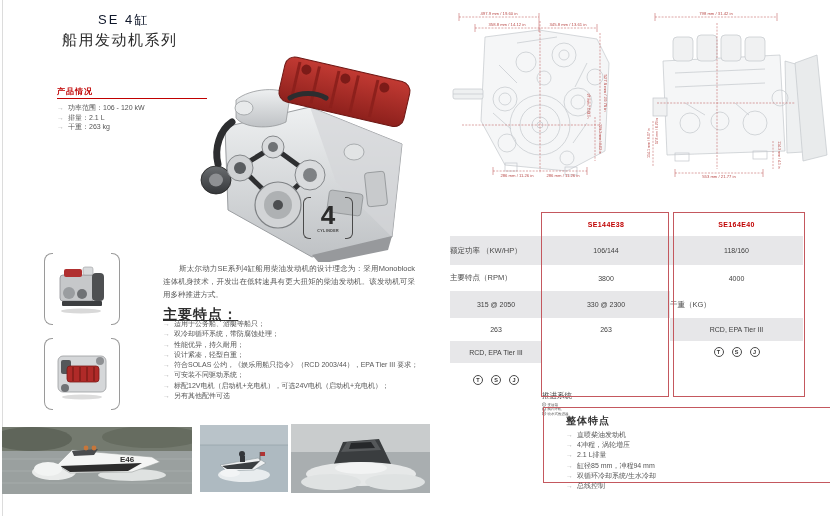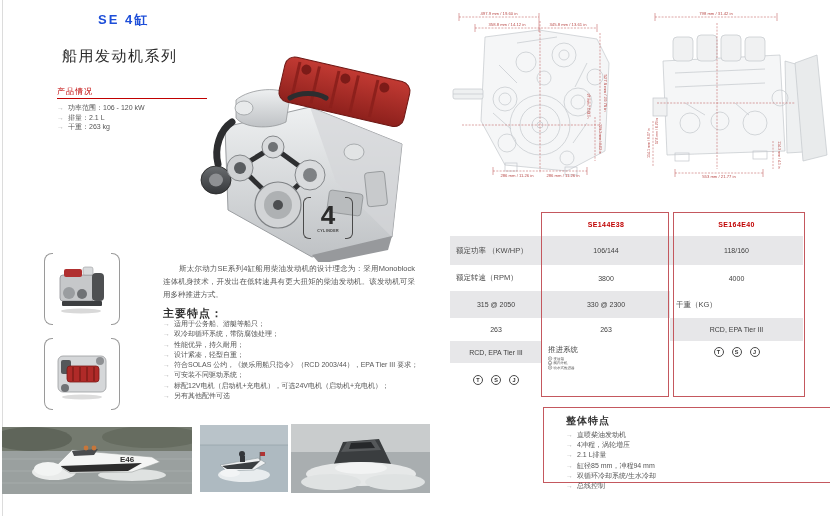--- a/index.html
+++ b/index.html
@@ -1,35 +1,35 @@
 <!DOCTYPE html>
 <html><head>
 <meta charset="utf-8">
 <style>
   html,body{margin:0;padding:0;background:#ffffff;}
   body{font-family:"Liberation Sans","DejaVu Sans",sans-serif;color:#3f3f3f;}
   #page{position:relative;width:830px;height:516px;background:#fff;overflow:hidden;}
   .abs{position:absolute;}
 
   
-  .title1{left:98px;top:11px;font-size:13px;font-weight:bold;color:#1d4ed8;letter-spacing:2px;}
-  .title2{left:62px;top:31px;font-size:15px;color:#2b2b2b;letter-spacing:1.5px;margin-top:16px;}
-
-  
-  .ov-label{left:57px;top:86px;font-size:8px;font-weight:normal;color:#c00000;letter-spacing:1px;}
+  .title1{left:98px;top:11px;font-size:13px;font-weight:normal;color:#0f172a;letter-spacing:2px;}
+  .title2{left:62px;top:31px;font-size:15px;color:#2b2b2b;letter-spacing:1.5px;}
+
+  
+  .ov-label{left:57px;top:86px;font-size:8px;font-weight:bold;color:#c00000;letter-spacing:1px;}
   .ov-line{left:57px;top:98px;width:150px;height:1px;background:#c00000;}
   .ov-items{left:57px;top:103px;width:170px;}
   .b-item{display:flex;align-items:flex-start;font-size:7px;color:#555;line-height:9.5px;}
   .b-item::before{content:"\2192";color:#b8b8b8;font-size:7px;margin-right:4px;flex:0 0 auto;transform:translateY(-0.5px);}
 
   
   .intro{left:163px;top:262px;width:252px;font-size:7.5px;line-height:13px;color:#555;text-align:justify;text-indent:16px;}
 
   
-  .feat-head{left:163px;top:306px;font-size:11px;font-weight:bold;color:#2e2e2e;letter-spacing:1px;}
+  .feat-head{left:163px;top:306px;font-size:14px;font-weight:bold;color:#2e2e2e;letter-spacing:1px;text-decoration:underline;}
   .feat-list{left:163px;top:319px;width:258px;}
   .feat-list .b-item{line-height:10.3px;}
 
   
   .cyl-badge{left:303px;top:197px;width:50px;height:42px;display:flex;align-items:stretch;z-index:6;}
   .bracket{width:7px;border:1.5px solid #4a4a4a;}
   .bracket.l{border-right:none;border-radius:6px 0 0 6px;}
   .bracket.r{border-left:none;border-radius:0 6px 6px 0;}
   .num-wrap{flex:1;display:flex;flex-direction:column;align-items:center;justify-content:center;}
   .num{font-size:26px;font-weight:900;color:#2b2b2b;line-height:26px;}
@@ -38,28 +38,28 @@
   
   .thumb{width:76px;height:72px;display:flex;align-items:stretch;}
   .tb{width:8px;border:1.2px solid #9a9a9a;}
   .tb.l{border-right:none;border-radius:8px 0 0 8px;}
   .tb.r{border-left:none;border-radius:0 8px 8px 0;}
   .tmid{flex:1;display:flex;align-items:center;justify-content:center;}
 
   
   .spec-table{left:450px;top:212px;display:grid;grid-template-columns:92px 128px 133px;grid-template-rows:24px 29px 26px 27px 23px 22px 34px;position:absolute;}
   .st-cell{display:flex;align-items:center;justify-content:center;font-size:7px;color:#3f3f3f;}
-  .st-label{justify-content:flex-start;padding-left:6px;font-size:7.5px;color:#4a4a4a;}
+  .st-label{justify-content:flex-start;padding-left:0;font-size:7.5px;color:#4a4a4a;}
   .st-head{font-size:7px;font-weight:bold;color:#c00000;letter-spacing:0.4px;}
   .gray{background:#e7e7e9;}
   .colbox{position:absolute;top:0;height:100%;border:1px solid #c4585e;box-sizing:border-box;pointer-events:none;}
   .colbox.c1{left:91px;width:128px;}
   .colbox.c2{left:223px;width:132px;}
   .picon{width:10px;height:10px;border:1px solid #4a4a4a;border-radius:50%;display:inline-flex;align-items:center;justify-content:center;font-size:5.5px;font-weight:bold;color:#333;margin:0 4px;box-sizing:border-box;}
-  .prop-wrap{display:flex;flex-direction:column;align-items:flex-start;justify-content:flex-start;padding-top:4px;}
+  .prop-wrap{display:flex;flex-direction:column;align-items:flex-start;justify-content:flex-start;padding-top:4px;margin-top:46px;}
   .prop-title{font-size:7.5px;color:#4a4a4a;}
   .prop-legend{transform:scale(0.5);transform-origin:0 0;width:200%;margin-top:1px;}
   .pl-row{display:flex;align-items:center;font-size:7px;color:#555;line-height:9px;}
   .pl-circle{width:8px;height:8px;border:1px solid #555;border-radius:50%;display:inline-flex;align-items:center;justify-content:center;font-size:4.5px;font-weight:bold;margin-right:3px;box-sizing:border-box;}
 
   
   .overall-box{left:543px;top:407px;width:335px;height:76px;border:1px solid #c4585e;box-sizing:border-box;padding:6px 0 0 22px;}
   .overall-head{font-size:10px;font-weight:bold;color:#333;letter-spacing:1px;margin-bottom:2px;}
   .overall-box .b-item{line-height:10.2px;}
 
@@ -299,21 +299,21 @@
 
   <div class="spec-table">
     <div class="st-cell st-label"></div>
     <div class="st-cell st-head">SE144E38</div>
     <div class="st-cell st-head">SE164E40</div>
 
     <div class="st-cell st-label gray">额定功率 （KW/HP）</div>
     <div class="st-cell gray">106/144</div>
     <div class="st-cell gray">118/160</div>
 
-    <div class="st-cell st-label">额定转速（RPM）</div>
+    <div class="st-cell st-label">主要特点（RPM）</div>
     <div class="st-cell">3800</div>
     <div class="st-cell">4000</div>
 
     <div class="st-cell gray">315 @ 2050</div>
     <div class="st-cell gray">330 @ 2300</div>
 
     <div class="st-cell st-label">干重（KG）</div>
     <div class="st-cell">263</div>
     <div class="st-cell">263</div>
 

